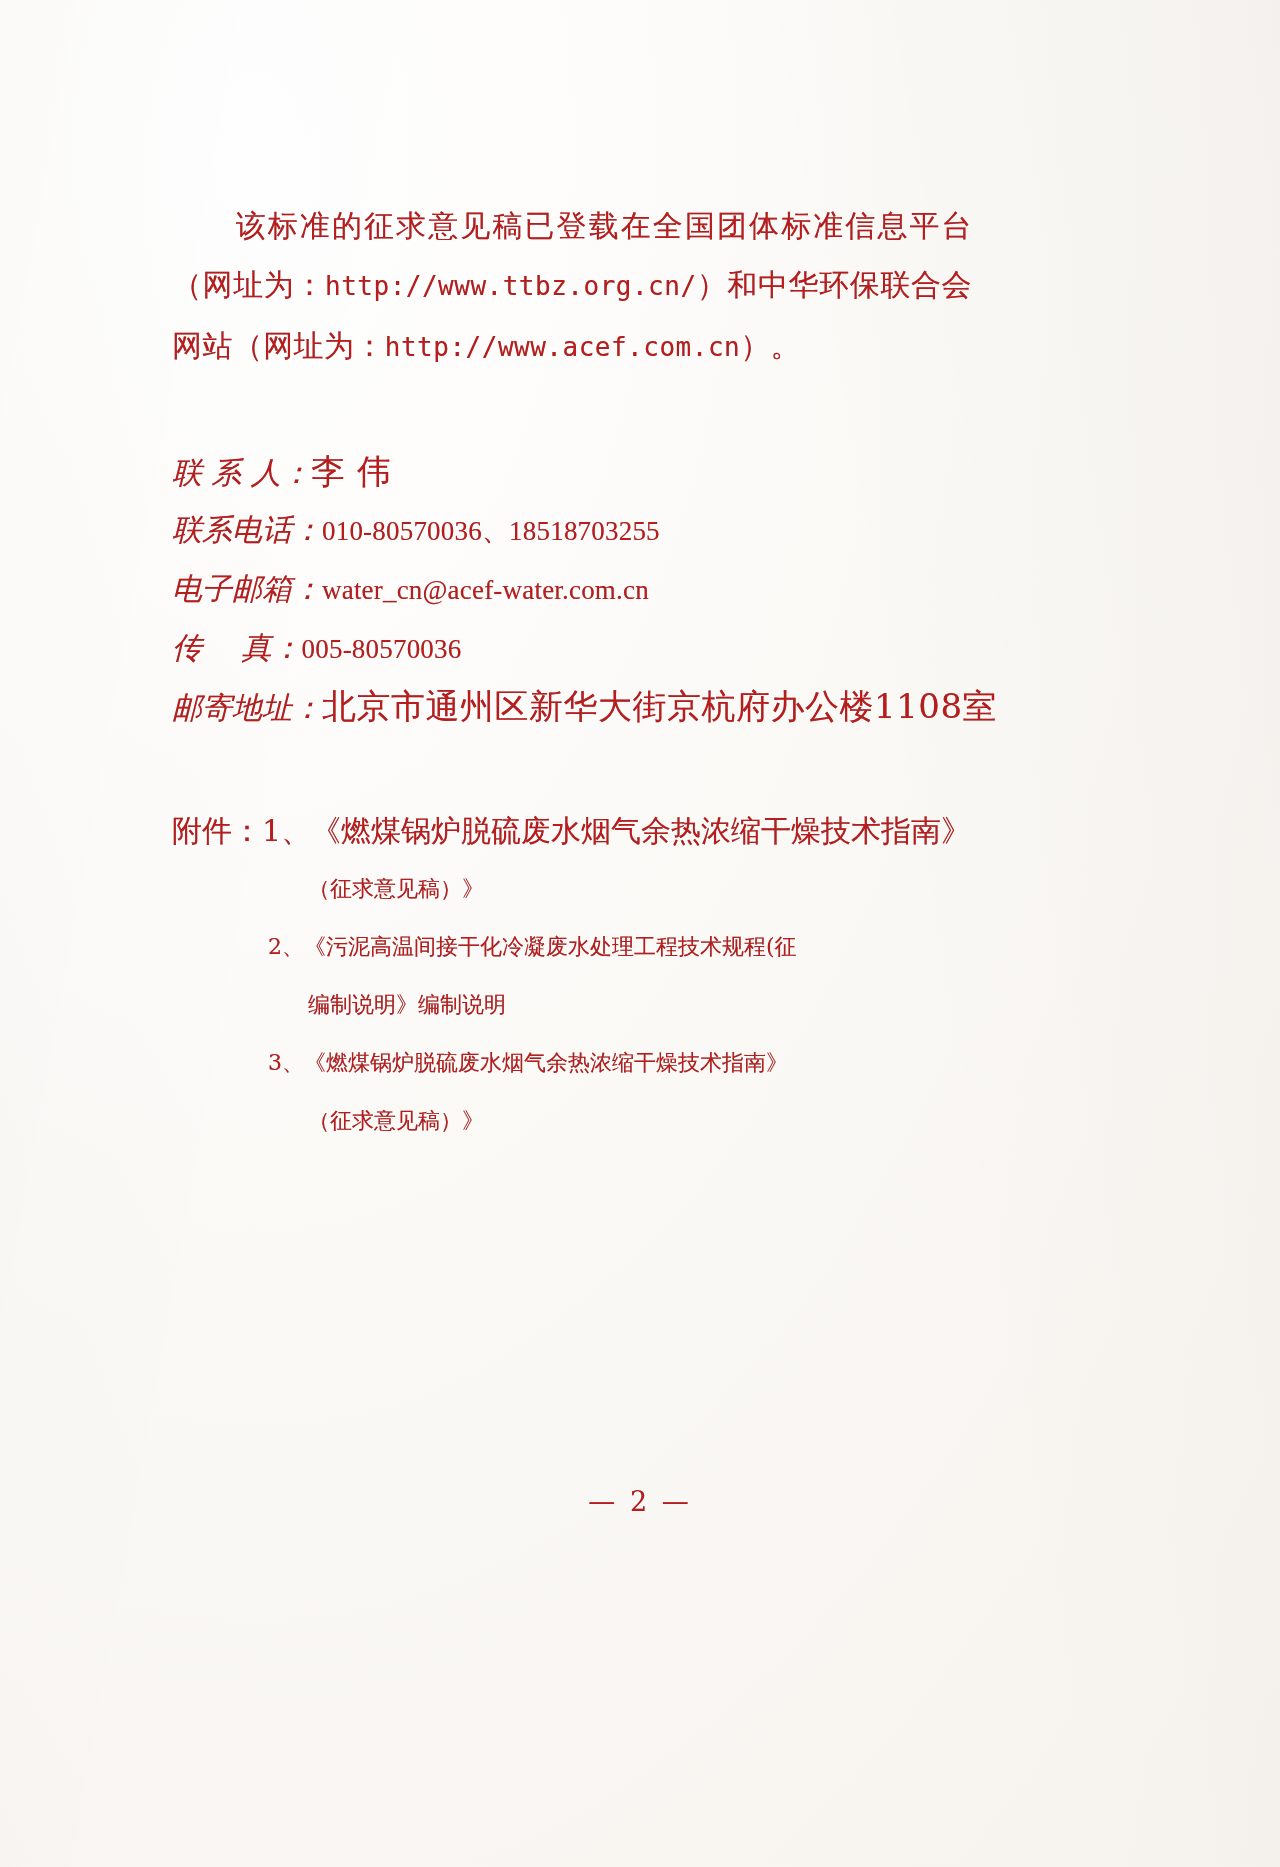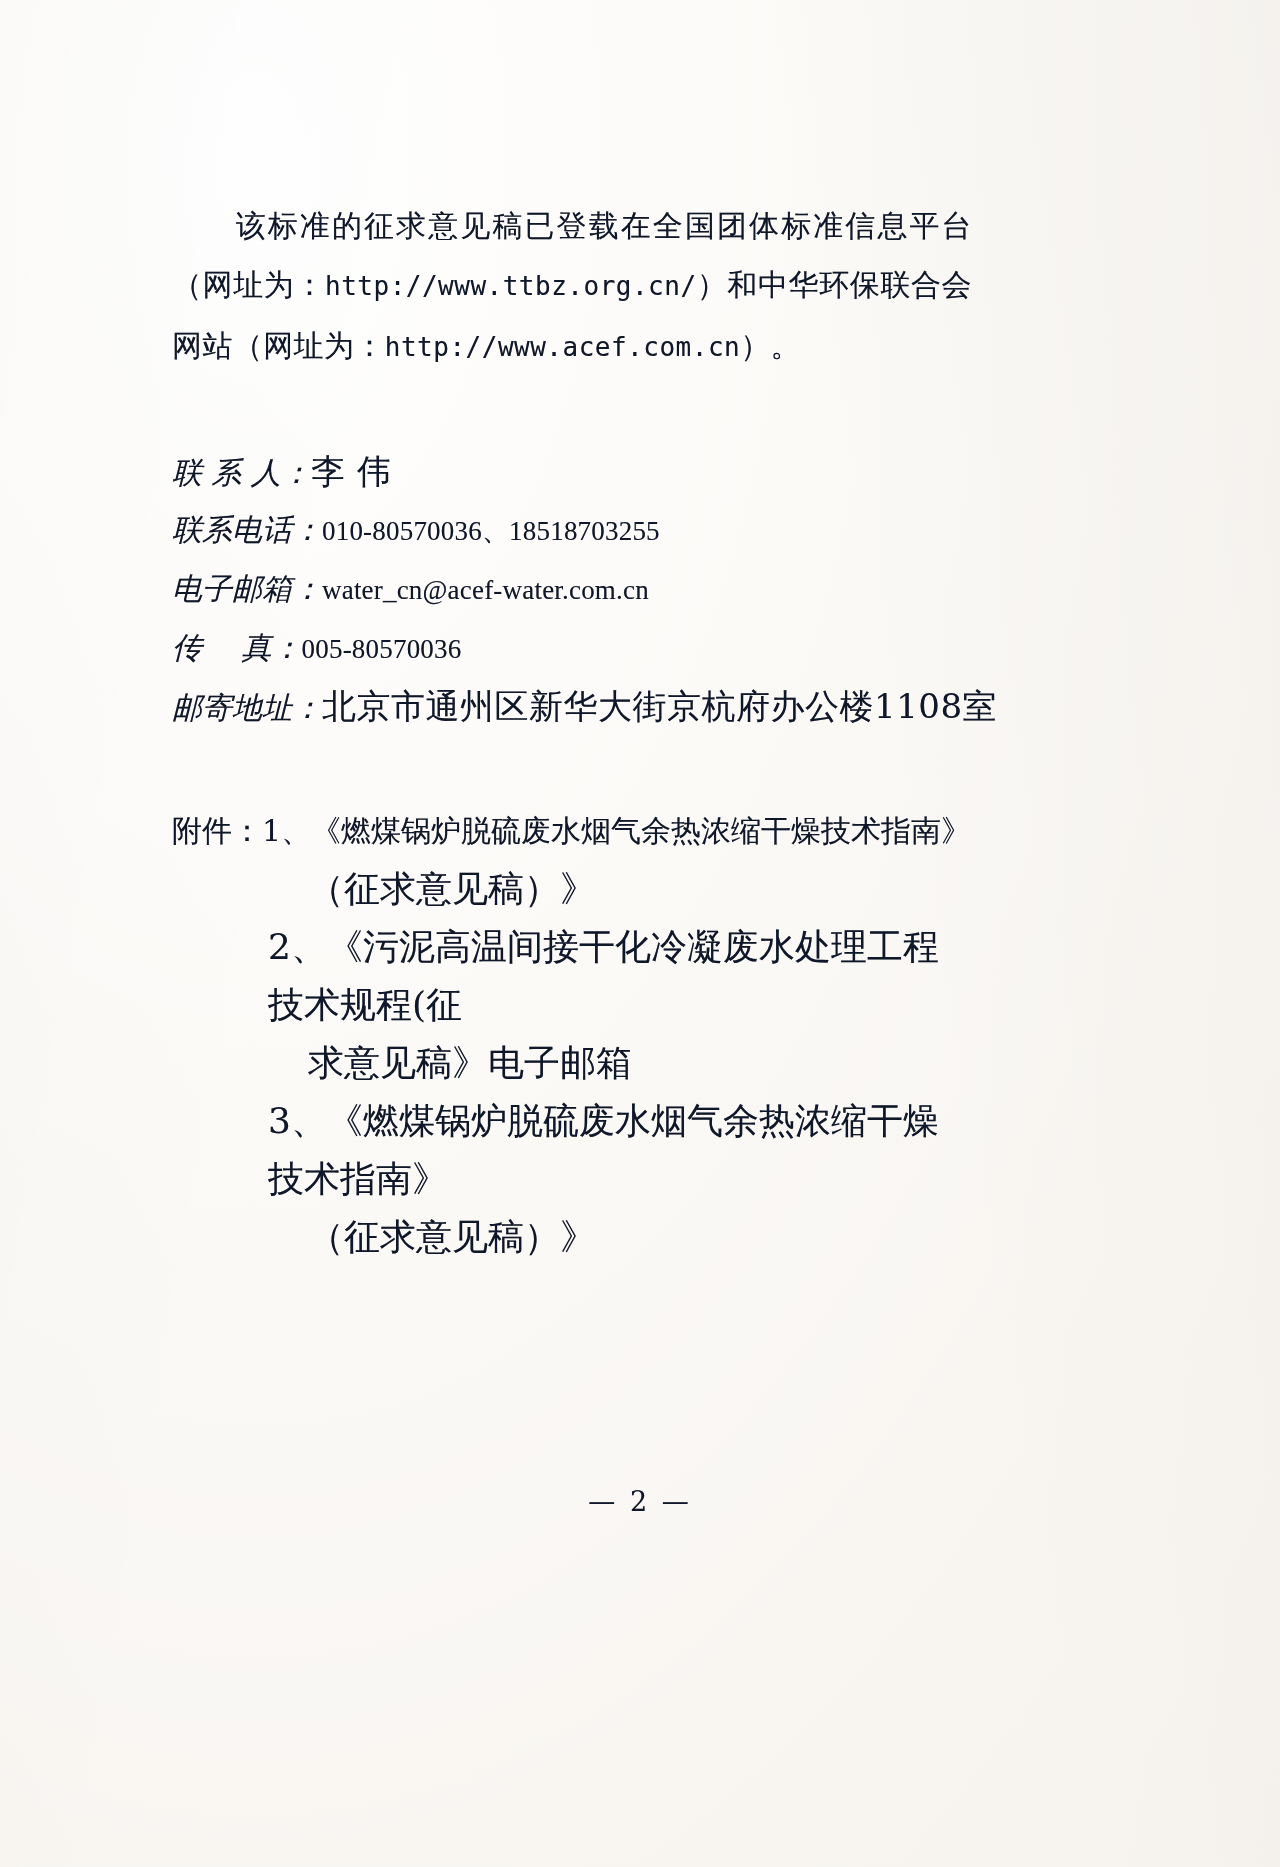--- a/index.html
+++ b/index.html
@@ -88,21 +88,21 @@
 
   .block-attach {
     margin-top: 66px;
   }
   .attach-first {
     font-size: 30px;
     line-height: 58px;
     white-space: nowrap;
   }
   .attach-item {
-    font-size: 36px;
+    font-size: 22px;
     line-height: 58px;
     padding-left: 96px;
     position: relative;
   }
   .attach-item .txt {
     display: block;
   }
   .attach-item .cont {
     display: block;
     padding-left: 40px;
@@ -114,21 +114,21 @@
     right: 0;
     top: 1486px;
     text-align: center;
     font-size: 27px;
     font-family: "DejaVu Serif", serif;
     letter-spacing: 3px;
   }
 
   
   .ink {
-    color: #0f172a;
+    color: #b91c1c;
     text-shadow: 0 0 0.6px rgba(0,0,0,0.35);
   }
 </style>
 </head>
 <body>
 
 <div class="paper"></div>
 
 <div class="page">
 
@@ -166,21 +166,21 @@
 
       <div class="attach-first ink">
         <span>附件：</span><span>1、</span><span>《燃煤锅炉脱硫废水烟气余热浓缩干燥技术指南》</span>
       </div>
       <div class="attach-item ink">
         <span class="cont">（征求意见稿）》</span>
       </div>
 
       <div class="attach-item ink">
         <span class="txt"><span>2、</span><span>《污泥高温间接干化冷凝废水处理工程技术规程(征</span></span>
-        <span class="cont">求意见稿》电子邮箱</span>
+        <span class="cont">编制说明》编制说明</span>
       </div>
 
       <div class="attach-item ink">
         <span class="txt"><span>3、</span><span>《燃煤锅炉脱硫废水烟气余热浓缩干燥技术指南》</span></span>
         <span class="cont">（征求意见稿）》</span>
       </div>
 
 
 
     </div>

